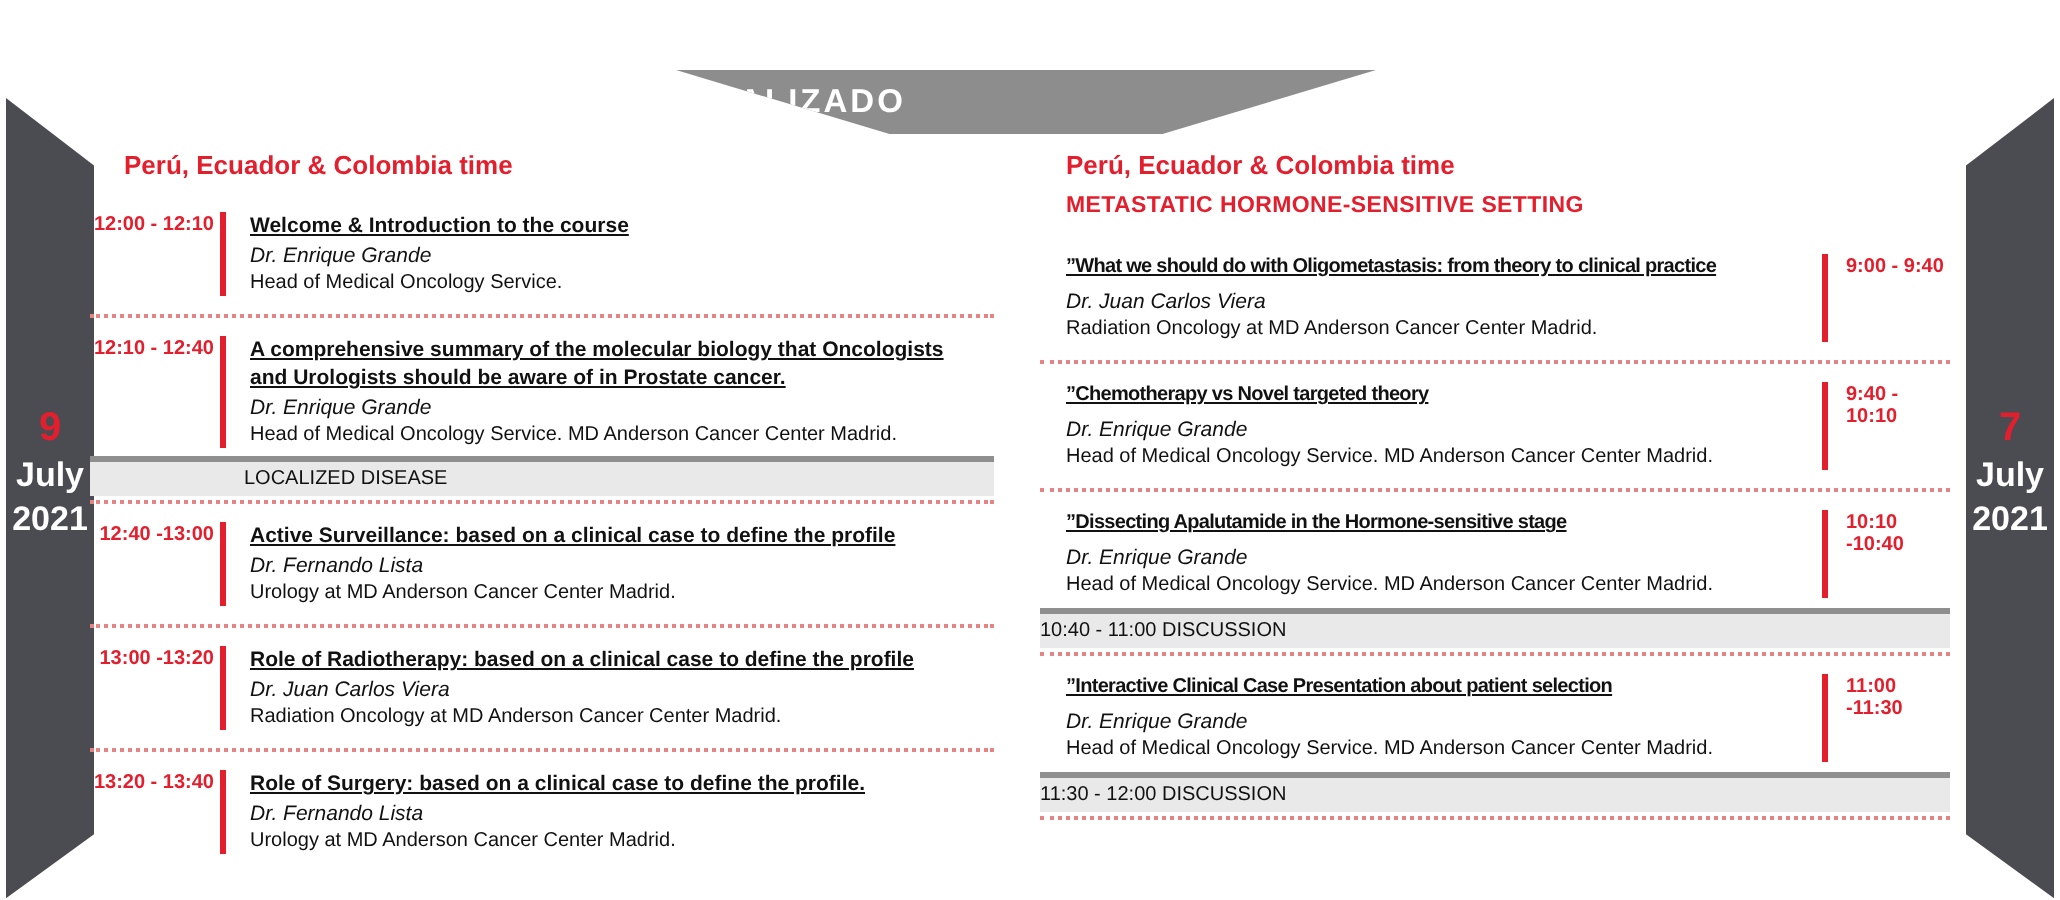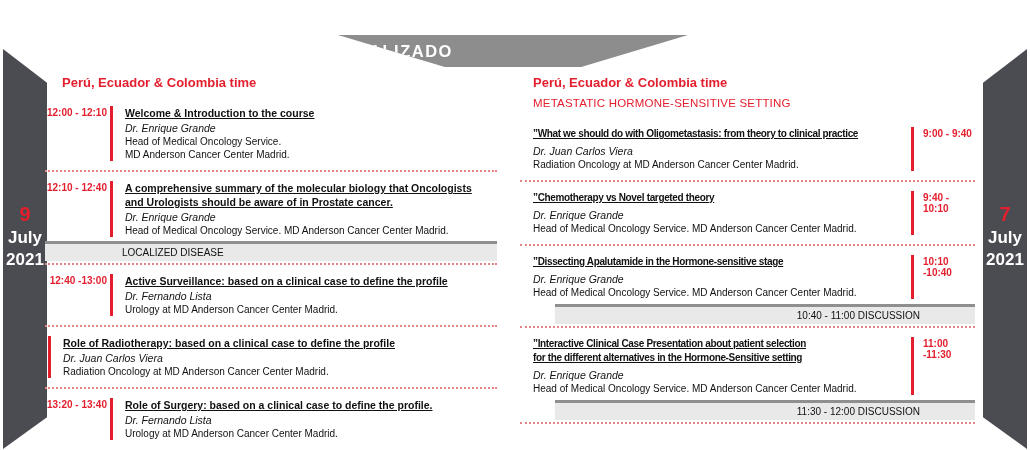--- a/index.html
+++ b/index.html
@@ -22,21 +22,21 @@
   .day-month,.day-year{color:#fff;font-size:17px;font-weight:bold;}
 
   
   .col{position:absolute;top:75px;}
   .col-left{left:45px;width:452px;}
   .col-right{left:520px;width:455px;}
 
   .tz{color:#e31e2d;font-weight:bold;font-size:13px;}
   .col-left .tz{padding-left:17px;margin-bottom:16px;}
   .col-right .tz{padding-left:13px;margin-bottom:7px;}
-  .setting{color:#e31e2d;font-weight:normal;font-size:11.5px;padding-left:13px;margin-bottom:18px;letter-spacing:.2px;}
+  .setting{color:#e31e2d;font-weight:bold;font-size:11.5px;padding-left:13px;margin-bottom:18px;letter-spacing:.2px;}
 
   
   .lrow{display:flex;}
   .ltime{width:62px;text-align:right;color:#e31e2d;font-weight:bold;font-size:10px;padding-top:1px;flex:none;}
   .lbody{border-left:3px solid #e31e2d;margin-left:3px;padding-left:12px;flex:1;}
 
   
   .rrow{display:flex;}
   .rbody{flex:1;border-right:3px solid #e31e2d;padding-left:13px;padding-right:8px;}
   .rtime{width:61px;color:#e31e2d;font-weight:bold;font-size:10px;padding-left:9px;padding-top:1px;flex:none;box-sizing:border-box;}
@@ -45,21 +45,21 @@
   .rbody .title{font-size:10px;letter-spacing:-.35px;}
   .tblock{margin-bottom:2px;text-decoration:underline;}
   .rbody .tblock{margin-bottom:4px;}
   .speaker{font-style:italic;font-size:10.5px;line-height:13px;}
   .aff{font-size:10px;line-height:13px;white-space:nowrap;}
 
   .sep{border-top:2px dotted #e58484;margin:9px 0;height:0;}
 
   .band{border-top:3px solid #8f8f8f;background:#e9e9e9;font-size:10px;color:#111;height:17px;line-height:17px;}
   .band-left{padding-left:77px;margin-top:4px;}
-  .band-right{text-align:right;padding-right:55px;margin-top:5px;margin-left:35px;}
+  .band-right{padding-right:55px;margin-top:5px;}
 </style>
 </head>
 <body>
 
 <div class="stage">
 
   <div class="banner">
     <span>FINALIZADO</span>
   </div>
 
@@ -79,21 +79,20 @@
     <div class="tz">Perú, Ecuador &amp; Colombia time</div>
 
     <div class="lrow">
       <div class="ltime">12:00 - 12:10</div>
       <div class="lbody">
         <div class="tblock">
           <div class="title">Welcome &amp; Introduction to the course</div>
         </div>
         <div class="speaker">Dr. Enrique Grande</div>
         <div class="aff">Head of Medical Oncology Service.</div>
-        <div class="aff">MD Anderson Cancer Center Madrid.</div>
       </div>
     </div>
 
     <div class="sep"></div>
 
     <div class="lrow">
       <div class="ltime">12:10 - 12:40</div>
       <div class="lbody">
         <div class="tblock">
           <div class="title">A comprehensive summary of the molecular biology that Oncologists</div>
@@ -114,20 +113,21 @@
           <div class="title">Active Surveillance: based on a clinical case to define the profile</div>
         </div>
         <div class="speaker">Dr. Fernando Lista</div>
         <div class="aff">Urology at MD Anderson Cancer Center Madrid.</div>
       </div>
     </div>
 
     <div class="sep"></div>
 
     <div class="lrow">
+      <div class="ltime">13:00 -13:20</div>
       <div class="lbody">
         <div class="tblock">
           <div class="title">Role of Radiotherapy: based on a clinical case to define the profile</div>
         </div>
         <div class="speaker">Dr. Juan Carlos Viera</div>
         <div class="aff">Radiation Oncology at MD Anderson Cancer Center Madrid.</div>
       </div>
     </div>
 
     <div class="sep"></div>
@@ -185,21 +185,20 @@
       <div class="rtime">10:10 -10:40</div>
     </div>
 
     <div class="band band-right">10:40  - 11:00  DISCUSSION</div>
     <div class="sep" style="margin-top:2px;"></div>
 
     <div class="rrow">
       <div class="rbody">
         <div class="tblock">
           <div class="title">”Interactive Clinical Case Presentation about patient selection</div>
-          <div class="title">for the different alternatives in the Hormone-Sensitive setting</div>
         </div>
         <div class="speaker">Dr. Enrique Grande</div>
         <div class="aff">Head of Medical Oncology Service. MD Anderson Cancer Center Madrid.</div>
       </div>
       <div class="rtime">11:00 -11:30</div>
     </div>
 
     <div class="band band-right">11:30  - 12:00  DISCUSSION</div>
     <div class="sep" style="margin-top:2px;"></div>
   </div>

